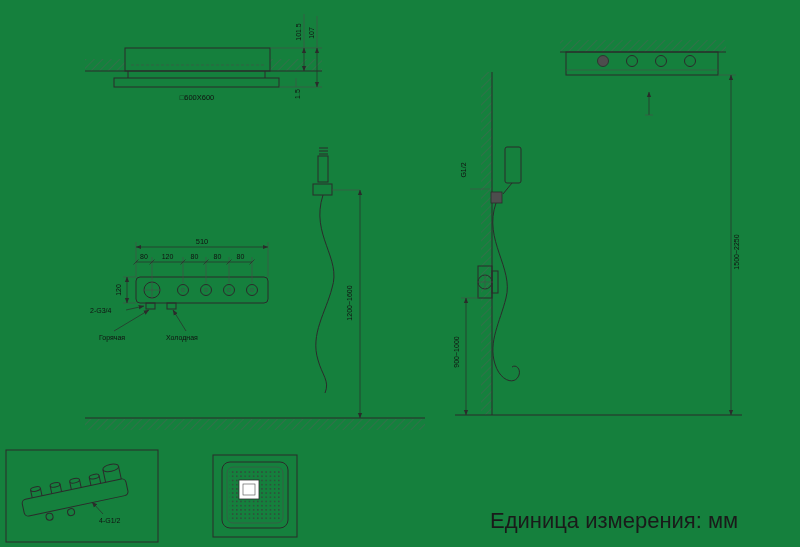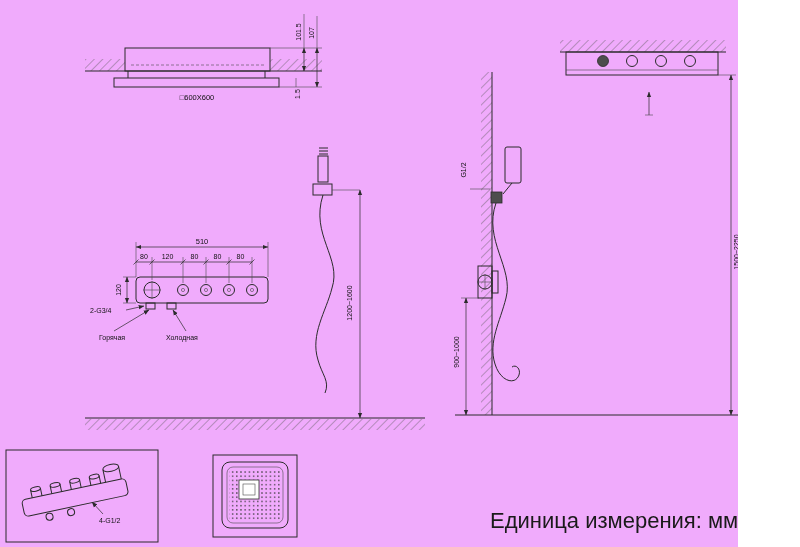--- a/index.html
+++ b/index.html
@@ -1,16 +1,16 @@
 <!DOCTYPE html>
 <html><head>
 <meta charset="utf-8">
 <style>
   html,body{margin:0;padding:0;background:#fff;}
-  .page{width:738px;height:547px;position:relative;background:#f0abfc;overflow:hidden;}
+  .page{width:800px;height:547px;position:relative;background:#15803d;overflow:hidden;}
   svg{display:block;}
   .s{stroke:#2b2b2b;stroke-width:1;fill:none;}
   .thin{stroke:#4a4a4a;stroke-width:.6;fill:none;}
   .dim{stroke:#2b2b2b;stroke-width:.7;fill:none;}
   .dark{fill:#4d4d4d;stroke:#2b2b2b;stroke-width:.8;}
   text{font-family:"Liberation Sans","DejaVu Sans",sans-serif;fill:#111;stroke:none;}
   .t7{font-size:7px;}
   .t75{font-size:7.5px;}
   .big{font-size:22px;fill:#1a1a1a;}
 </style>

